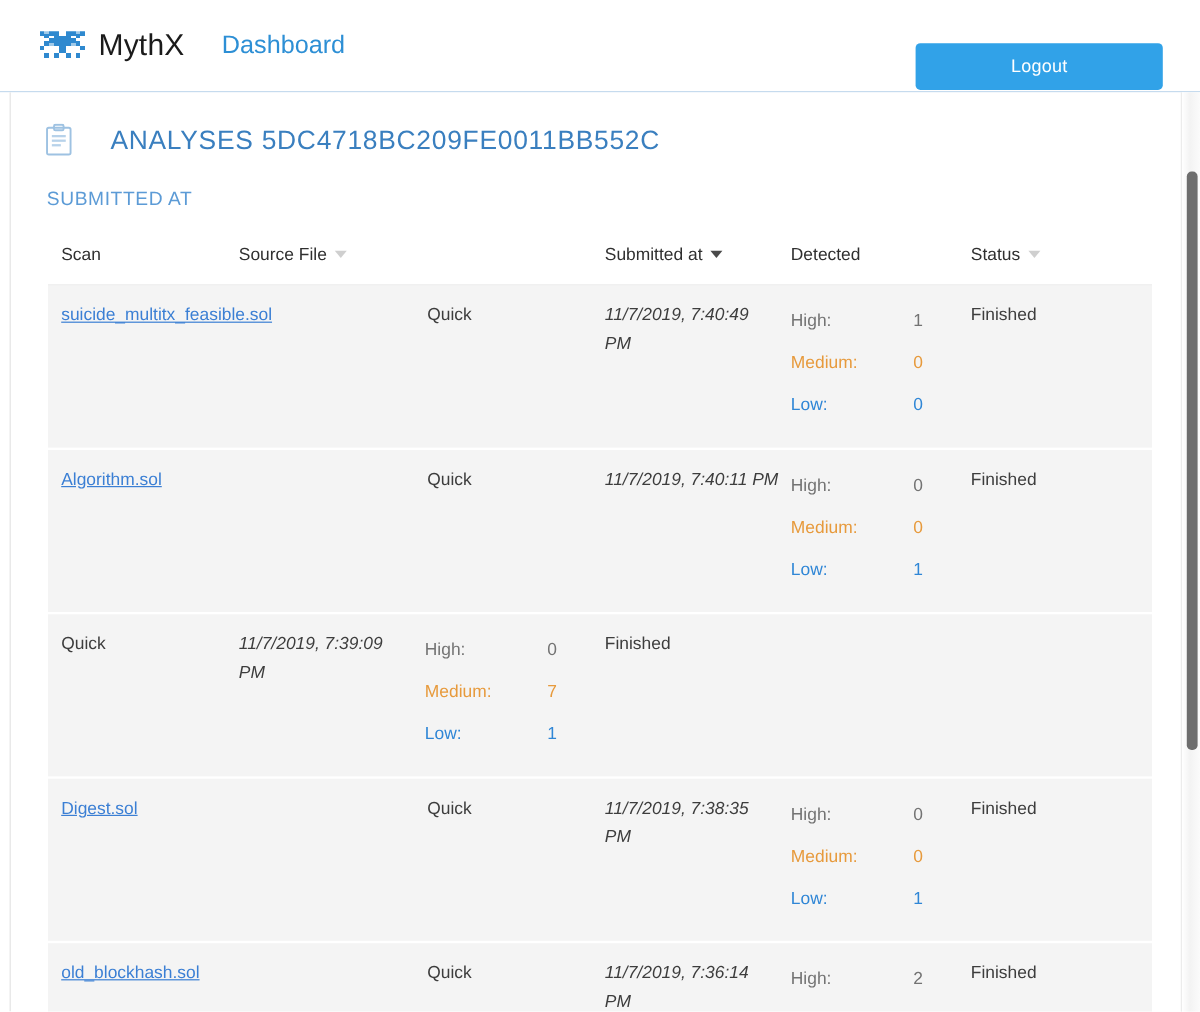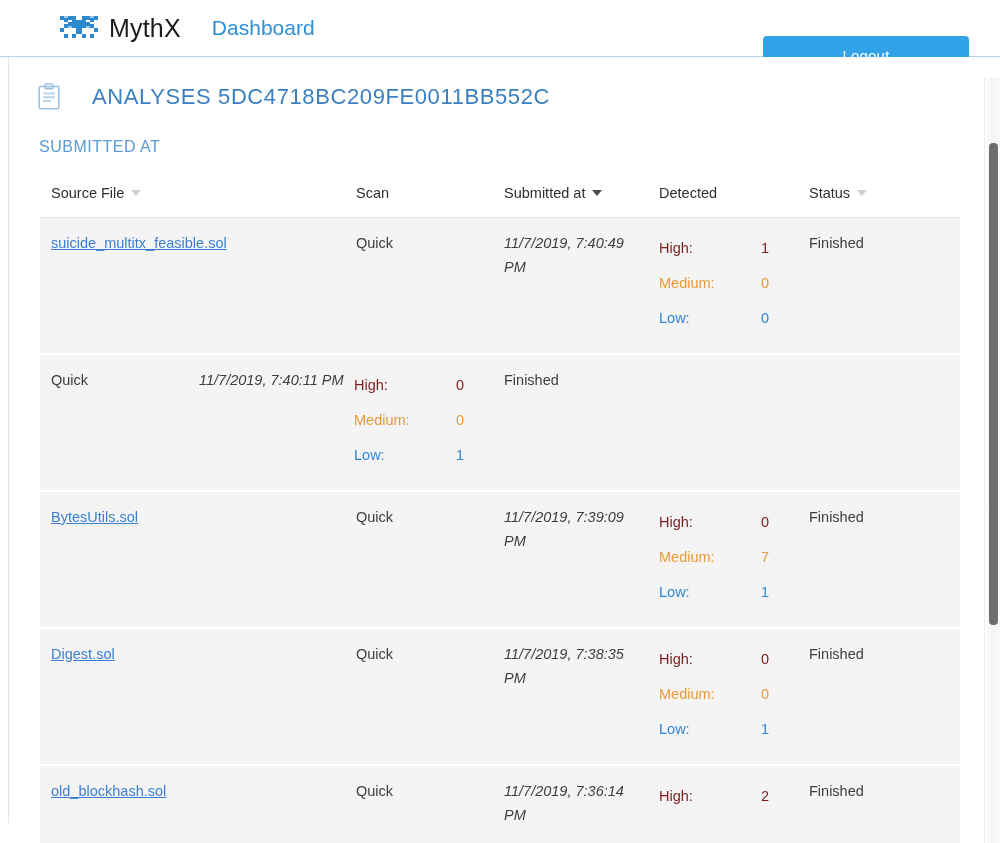--- a/index.html
+++ b/index.html
@@ -9,26 +9,25 @@
     width: 1000px; height: 843px;
     overflow: hidden;
     background: #ffffff;
     font-family: "Liberation Sans", sans-serif;
     -webkit-font-smoothing: antialiased;
   }
 
   
   .topbar {
     position: relative;
-    height: 57px;
+    height: 77px;
     background: #ffffff;
     border-bottom: 1px solid #b9d3ea;
     display: flex;
     align-items: center;
-    padding-left: 27px;
   }
   .brand {
     display: flex;
     align-items: center;
     margin-left: 33px;
     gap: 11px;
   }
   .logo-mark {
     width: 38px; height: 24px;
     display: block;
@@ -154,21 +153,21 @@
 
   .vuln-list { width: 150px; }
   .vuln-line {
     display: flex;
     justify-content: flex-start;
     line-height: 35px;
     font-size: 14.5px;
   }
   .vuln-label { width: 102px; }
   .vuln-count { width: 20px; text-align: left; }
-  .sev-high   { color: #7f1d1d; }
+  .sev-high   { color: #737373; }
   .sev-medium { color: #e79a3c; }
   .sev-low    { color: #2f86d6; }
 
   .status-cell { color: #3d3d3d; }
 
   
   .scrollbar {
     position: absolute;
     right: 0;
     top: 77px;
@@ -241,25 +240,25 @@
       <rect x="5.2" y="17.1" width="7.5" height="1.9" fill="#b7d2ea"></rect>
     </svg>
     <span class="page-title-text">ANALYSES 5DC4718BC209FE0011BB552C</span>
   </div>
 
   <div class="subhead">SUBMITTED AT</div>
 
   <div class="table-wrap">
 
     <div class="thead">
+      <div class="th col-scan">
+        <span>Scan</span>
+      </div>
       <div class="th col-file">
         <span>Source File</span><span class="caret"></span>
-      </div>
-      <div class="th col-scan">
-        <span>Scan</span>
       </div>
       <div class="th col-sub">
         <span>Submitted at</span><span class="caret active"></span>
       </div>
       <div class="th col-vuln wrapline">
         <div>Detected</div>
       </div>
       <div class="th col-status">
         <span>Status</span><span class="caret"></span>
       </div>
@@ -282,43 +281,43 @@
         </div>
         <div class="vuln-line">
           <span class="vuln-label sev-low">Low:</span>
           <span class="vuln-count sev-low">0</span>
         </div>
       </div>
       <div class="cell col-status status-cell">Finished</div>
     </div>
 
     <div class="row">
+      <div class="cell col-file">
+        <a class="file-link">Algorithm.sol</a>
+      </div>
       <div class="cell col-scan">Quick</div>
       <div class="cell col-sub date-cell">11/7/2019, 7:40:11 PM</div>
       <div class="vuln-list">
         <div class="vuln-line">
           <span class="vuln-label sev-high">High:</span>
           <span class="vuln-count sev-high">0</span>
         </div>
         <div class="vuln-line">
           <span class="vuln-label sev-medium">Medium:</span>
           <span class="vuln-count sev-medium">0</span>
         </div>
         <div class="vuln-line">
           <span class="vuln-label sev-low">Low:</span>
           <span class="vuln-count sev-low">1</span>
         </div>
       </div>
       <div class="cell col-status status-cell">Finished</div>
     </div>
 
     <div class="row">
-      <div class="cell col-file">
-        <a class="file-link">BytesUtils.sol</a>
-      </div>
       <div class="cell col-scan">Quick</div>
       <div class="cell col-sub date-cell">11/7/2019, 7:39:09 PM</div>
       <div class="vuln-list">
         <div class="vuln-line">
           <span class="vuln-label sev-high">High:</span>
           <span class="vuln-count sev-high">0</span>
         </div>
         <div class="vuln-line">
           <span class="vuln-label sev-medium">Medium:</span>
           <span class="vuln-count sev-medium">7</span>

